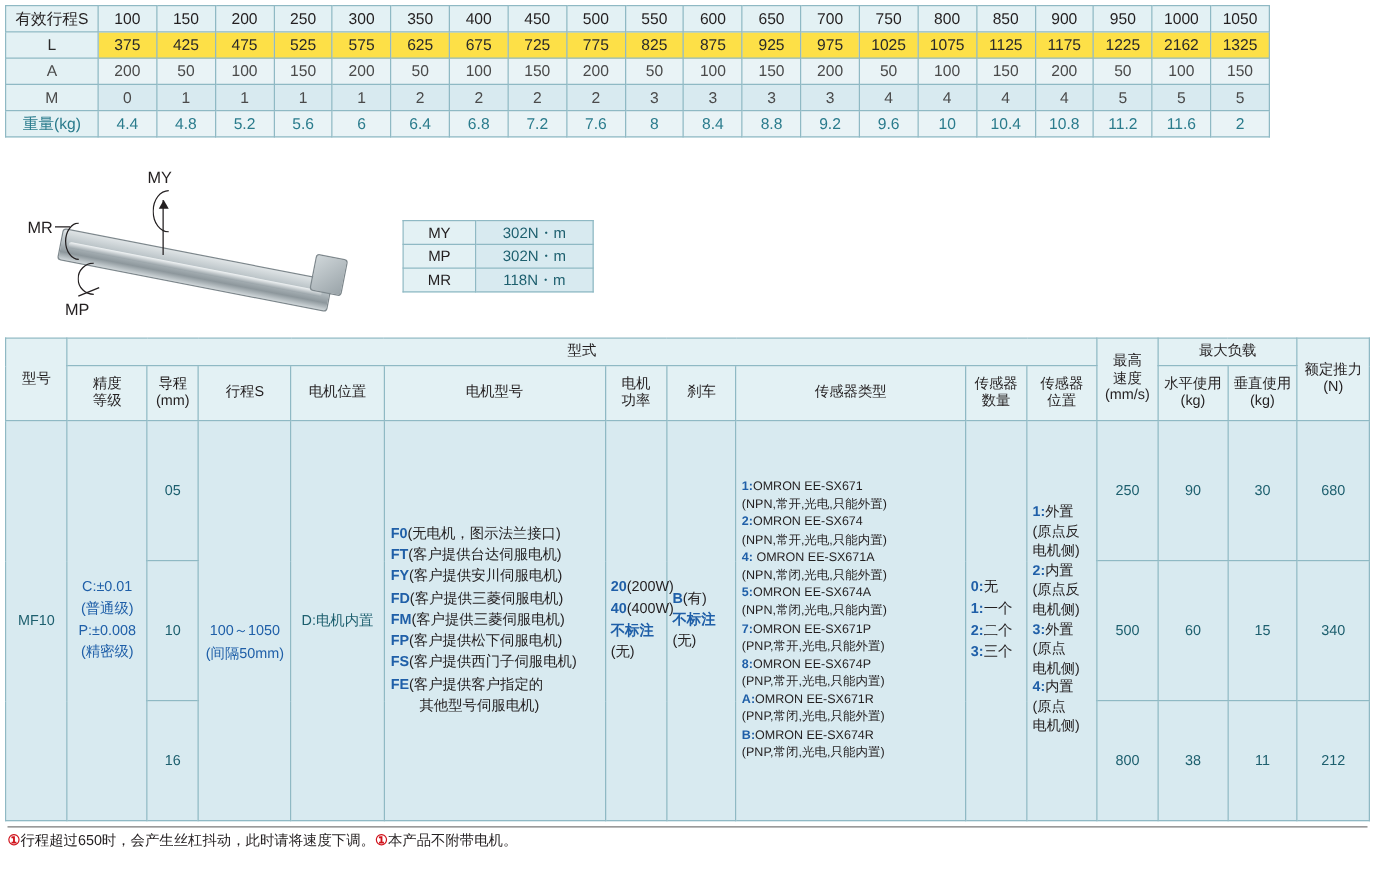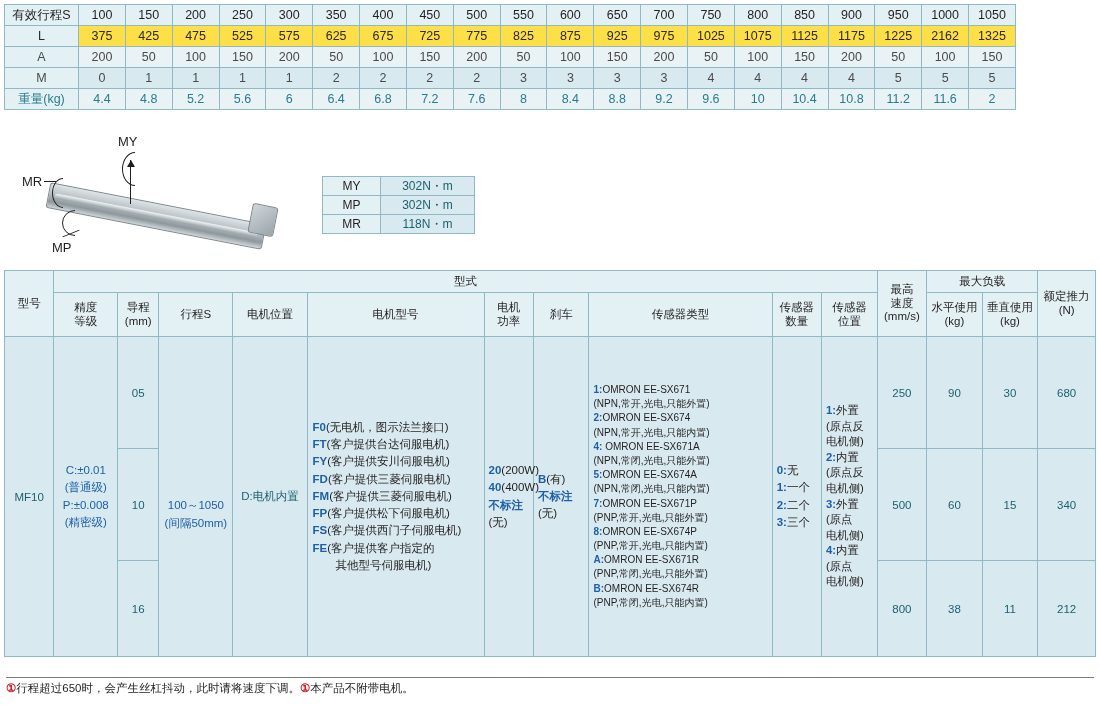--- a/index.html
+++ b/index.html
@@ -152,21 +152,21 @@
   .motor-list { text-align:left; line-height:1.5; font-size:11.5px; padding:4px 3px 4px 5px; }
   .motor-list b { color:#1f5fa8; }
   .sensor-list { text-align:left; line-height:1.42; font-size:10px; padding:3px 3px 3px 4px; }
   .sensor-list .sn { color:#1f5fa8; }
   .smalllist { text-align:left; line-height:1.5; font-size:11.5px; padding:3px 2px 3px 4px; }
   .smalllist .sn { color:#1f5fa8; }
   .poslist { text-align:left; line-height:1.38; font-size:11.3px; padding:3px 2px 3px 4px; }
   .poslist .sn { color:#1f5fa8; }
 
   .footnote {
-    margin: 20px 6px 0 6px;
+    margin: 4px 6px 0 6px;
     font-size: 11.5px;
     color: #231f20;
     border-top: 1px solid #7a7a7a;
     padding-top: 3px;
   }
   .circ { color:#d0121b; font-weight:bold; }
 </style>
 </head>
 <body>
 

